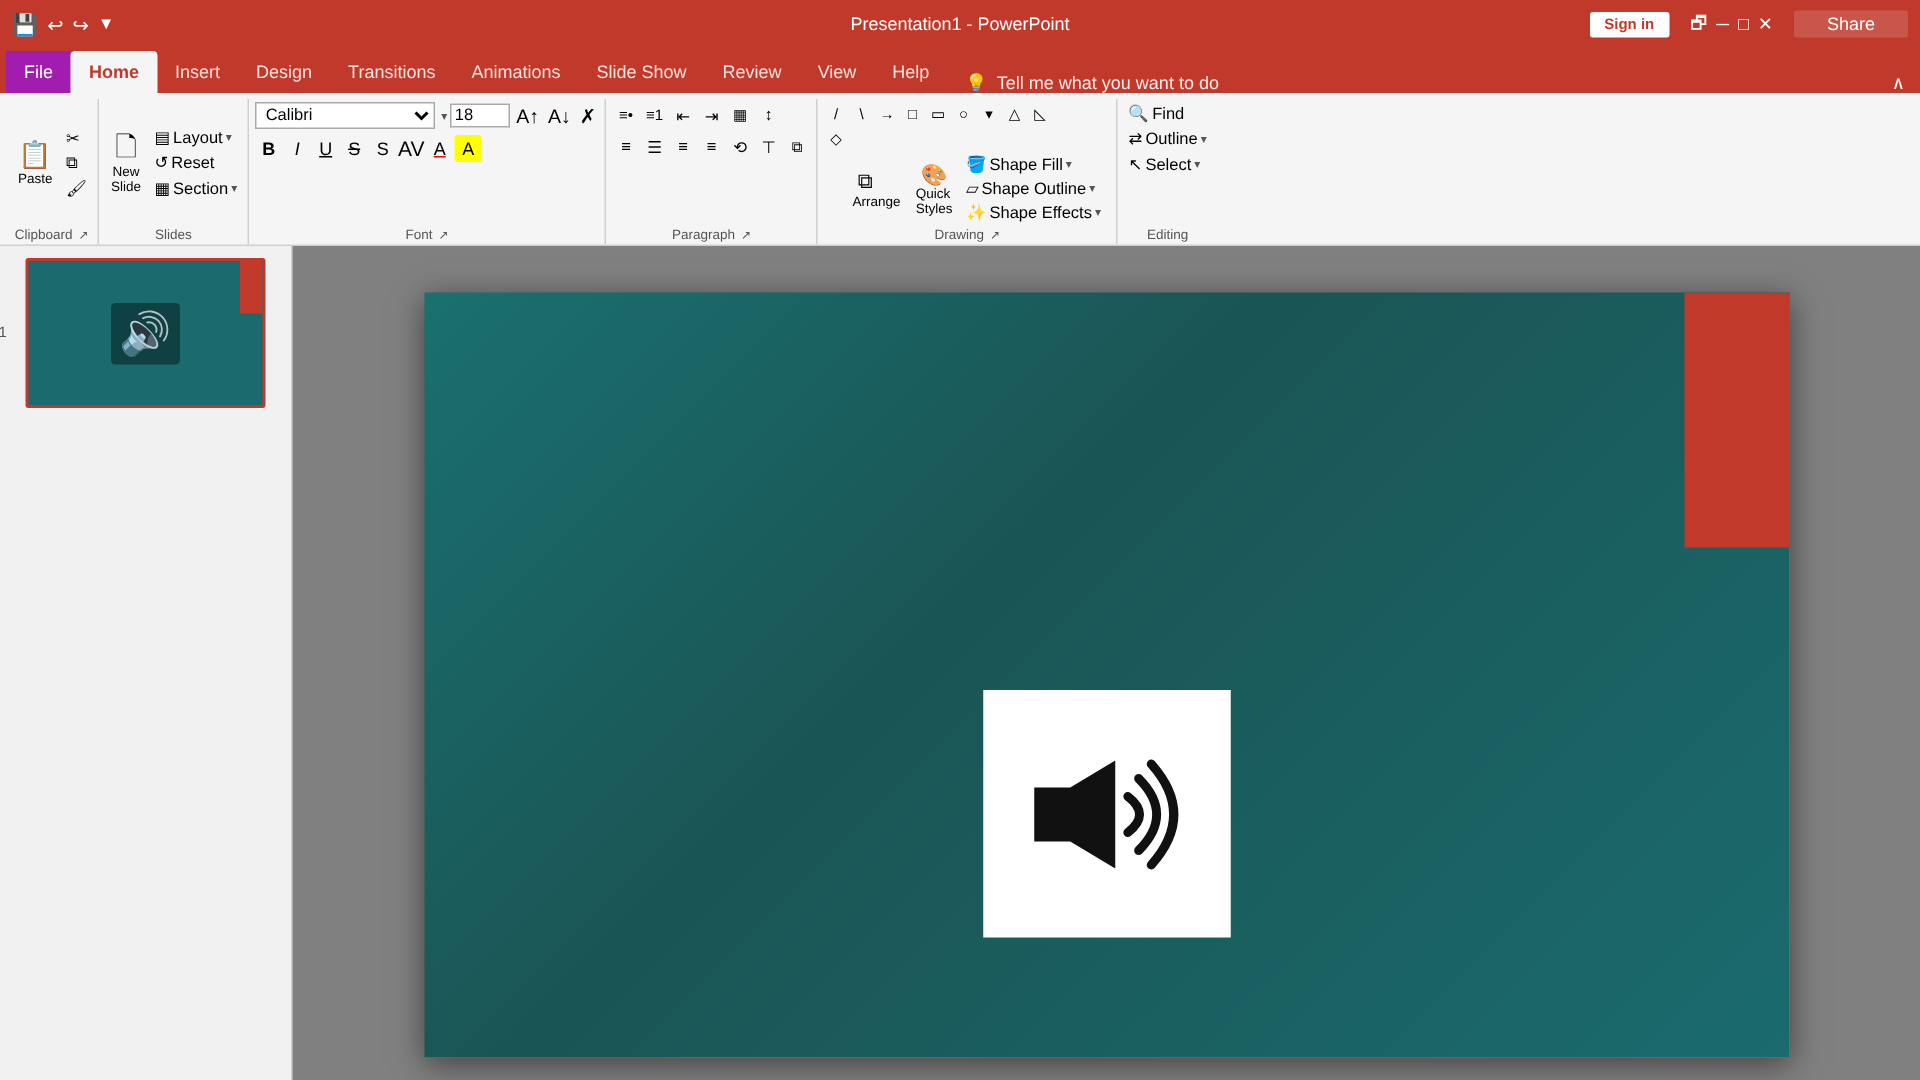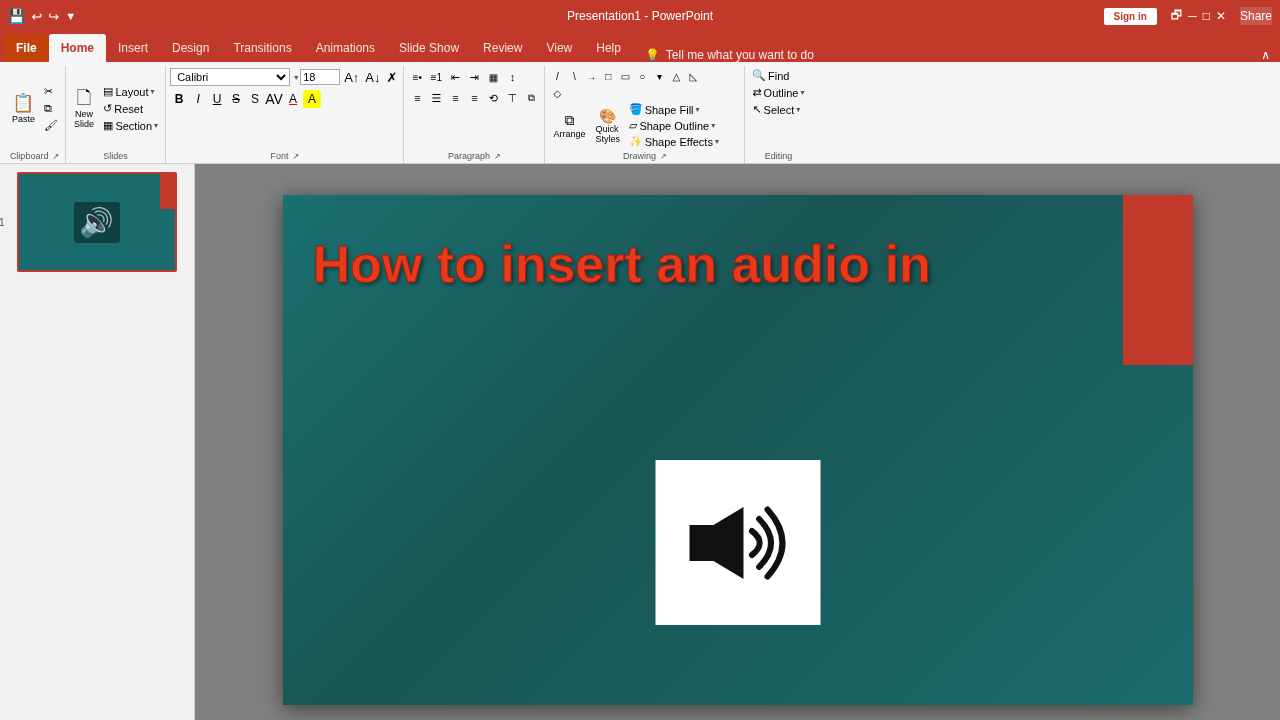--- a/index.html
+++ b/index.html
@@ -285,26 +285,26 @@
     <span style="font-size:13px; cursor:pointer;">↪</span>
     <span style="font-size:11px; cursor:pointer;">▼</span>
   </div>
   <span class="title-center">Presentation1 - PowerPoint</span>
   <div class="right-icons">
     <button class="sign-in-btn">Sign in</button>
     <span style="font-size:12px; cursor:pointer; margin-left:8px;">🗗</span>
     <span style="font-size:12px; cursor:pointer;">─</span>
     <span style="font-size:12px; cursor:pointer;">□</span>
     <span style="font-size:12px; cursor:pointer;">✕</span>
-    <span style="font-size:12px; cursor:pointer; margin-left:8px; padding:2px 0; background:rgba(255,255,255,0.15); border-radius:2px;">Share</span>
+    <span style="font-size:12px; cursor:pointer; margin-left:8px; padding:2px 22px; background:rgba(255,255,255,0.15); border-radius:2px;">Share</span>
   </div>
 </div>
 
 <div id="ribbon-tabs">
-  <div class="ribbon-tab" style="background:#c2410c; color:white; font-weight:700;">File</div>
+  <div class="ribbon-tab" style="background:#a21caf; color:white; font-weight:400;">File</div>
   <div class="ribbon-tab active">Home</div>
   <div class="ribbon-tab">Insert</div>
   <div class="ribbon-tab">Design</div>
   <div class="ribbon-tab">Transitions</div>
   <div class="ribbon-tab">Animations</div>
   <div class="ribbon-tab">Slide Show</div>
   <div class="ribbon-tab">Review</div>
   <div class="ribbon-tab">View</div>
   <div class="ribbon-tab">Help</div>
   <div style="display:flex; align-items:center; margin-left:12px; gap:6px; color:rgba(255,255,255,0.9); font-size:12px;">
@@ -435,21 +435,21 @@
         <div class="drawing-shape">▭</div>
         <div class="drawing-shape">○</div>
         <div class="drawing-shape">▾</div>
         <div class="drawing-shape">△</div>
         <div class="drawing-shape">◺</div>
         <div class="drawing-shape">◇</div>
       </div>
       <div style="display:flex; align-items:center; gap:2px;">
         <div class="rb-btn" style="padding:2px 4px;">
           <div style="font-size:14px;">⧉</div>
-          <div style="font-size:9px;">Arrange</div>
+          <div style="font-size:9px;margin-left:15px;">Arrange</div>
         </div>
         <div class="rb-btn" style="padding:2px 4px;">
           <div style="font-size:14px;">🎨</div>
           <div style="font-size:9px;">Quick<br>Styles</div>
         </div>
         <div style="display:flex; flex-direction:column; gap:1px; font-size:10px;">
           <div class="rb-btn-sm">
             <span>🪣</span>
             <span>Shape Fill</span>
             <span class="dropdown-arrow">▾</span>
@@ -508,21 +508,21 @@
       </div>
     </div>
   </div>
 
   <div id="canvas-area">
     <div id="slide-canvas">
 
       <div class="red-corner"></div>
 
       <div class="slide-title">
-        <span>How to insert an audio in</span><br>
+        <br>
       </div>
 
       <div class="audio-box">
         <svg viewBox="0 0 100 80" width="120" height="100">
 
           <polygon points="10,25 10,55 30,55 55,70 55,10 30,25" fill="#111"></polygon>
 
           <path d="M62,30 Q75,40 62,50" stroke="#111" stroke-width="5" fill="none" stroke-linecap="round"></path>
           <path d="M68,20 Q88,40 68,60" stroke="#111" stroke-width="5" fill="none" stroke-linecap="round"></path>
           <path d="M75,12 Q100,40 75,68" stroke="#111" stroke-width="5" fill="none" stroke-linecap="round"></path>

